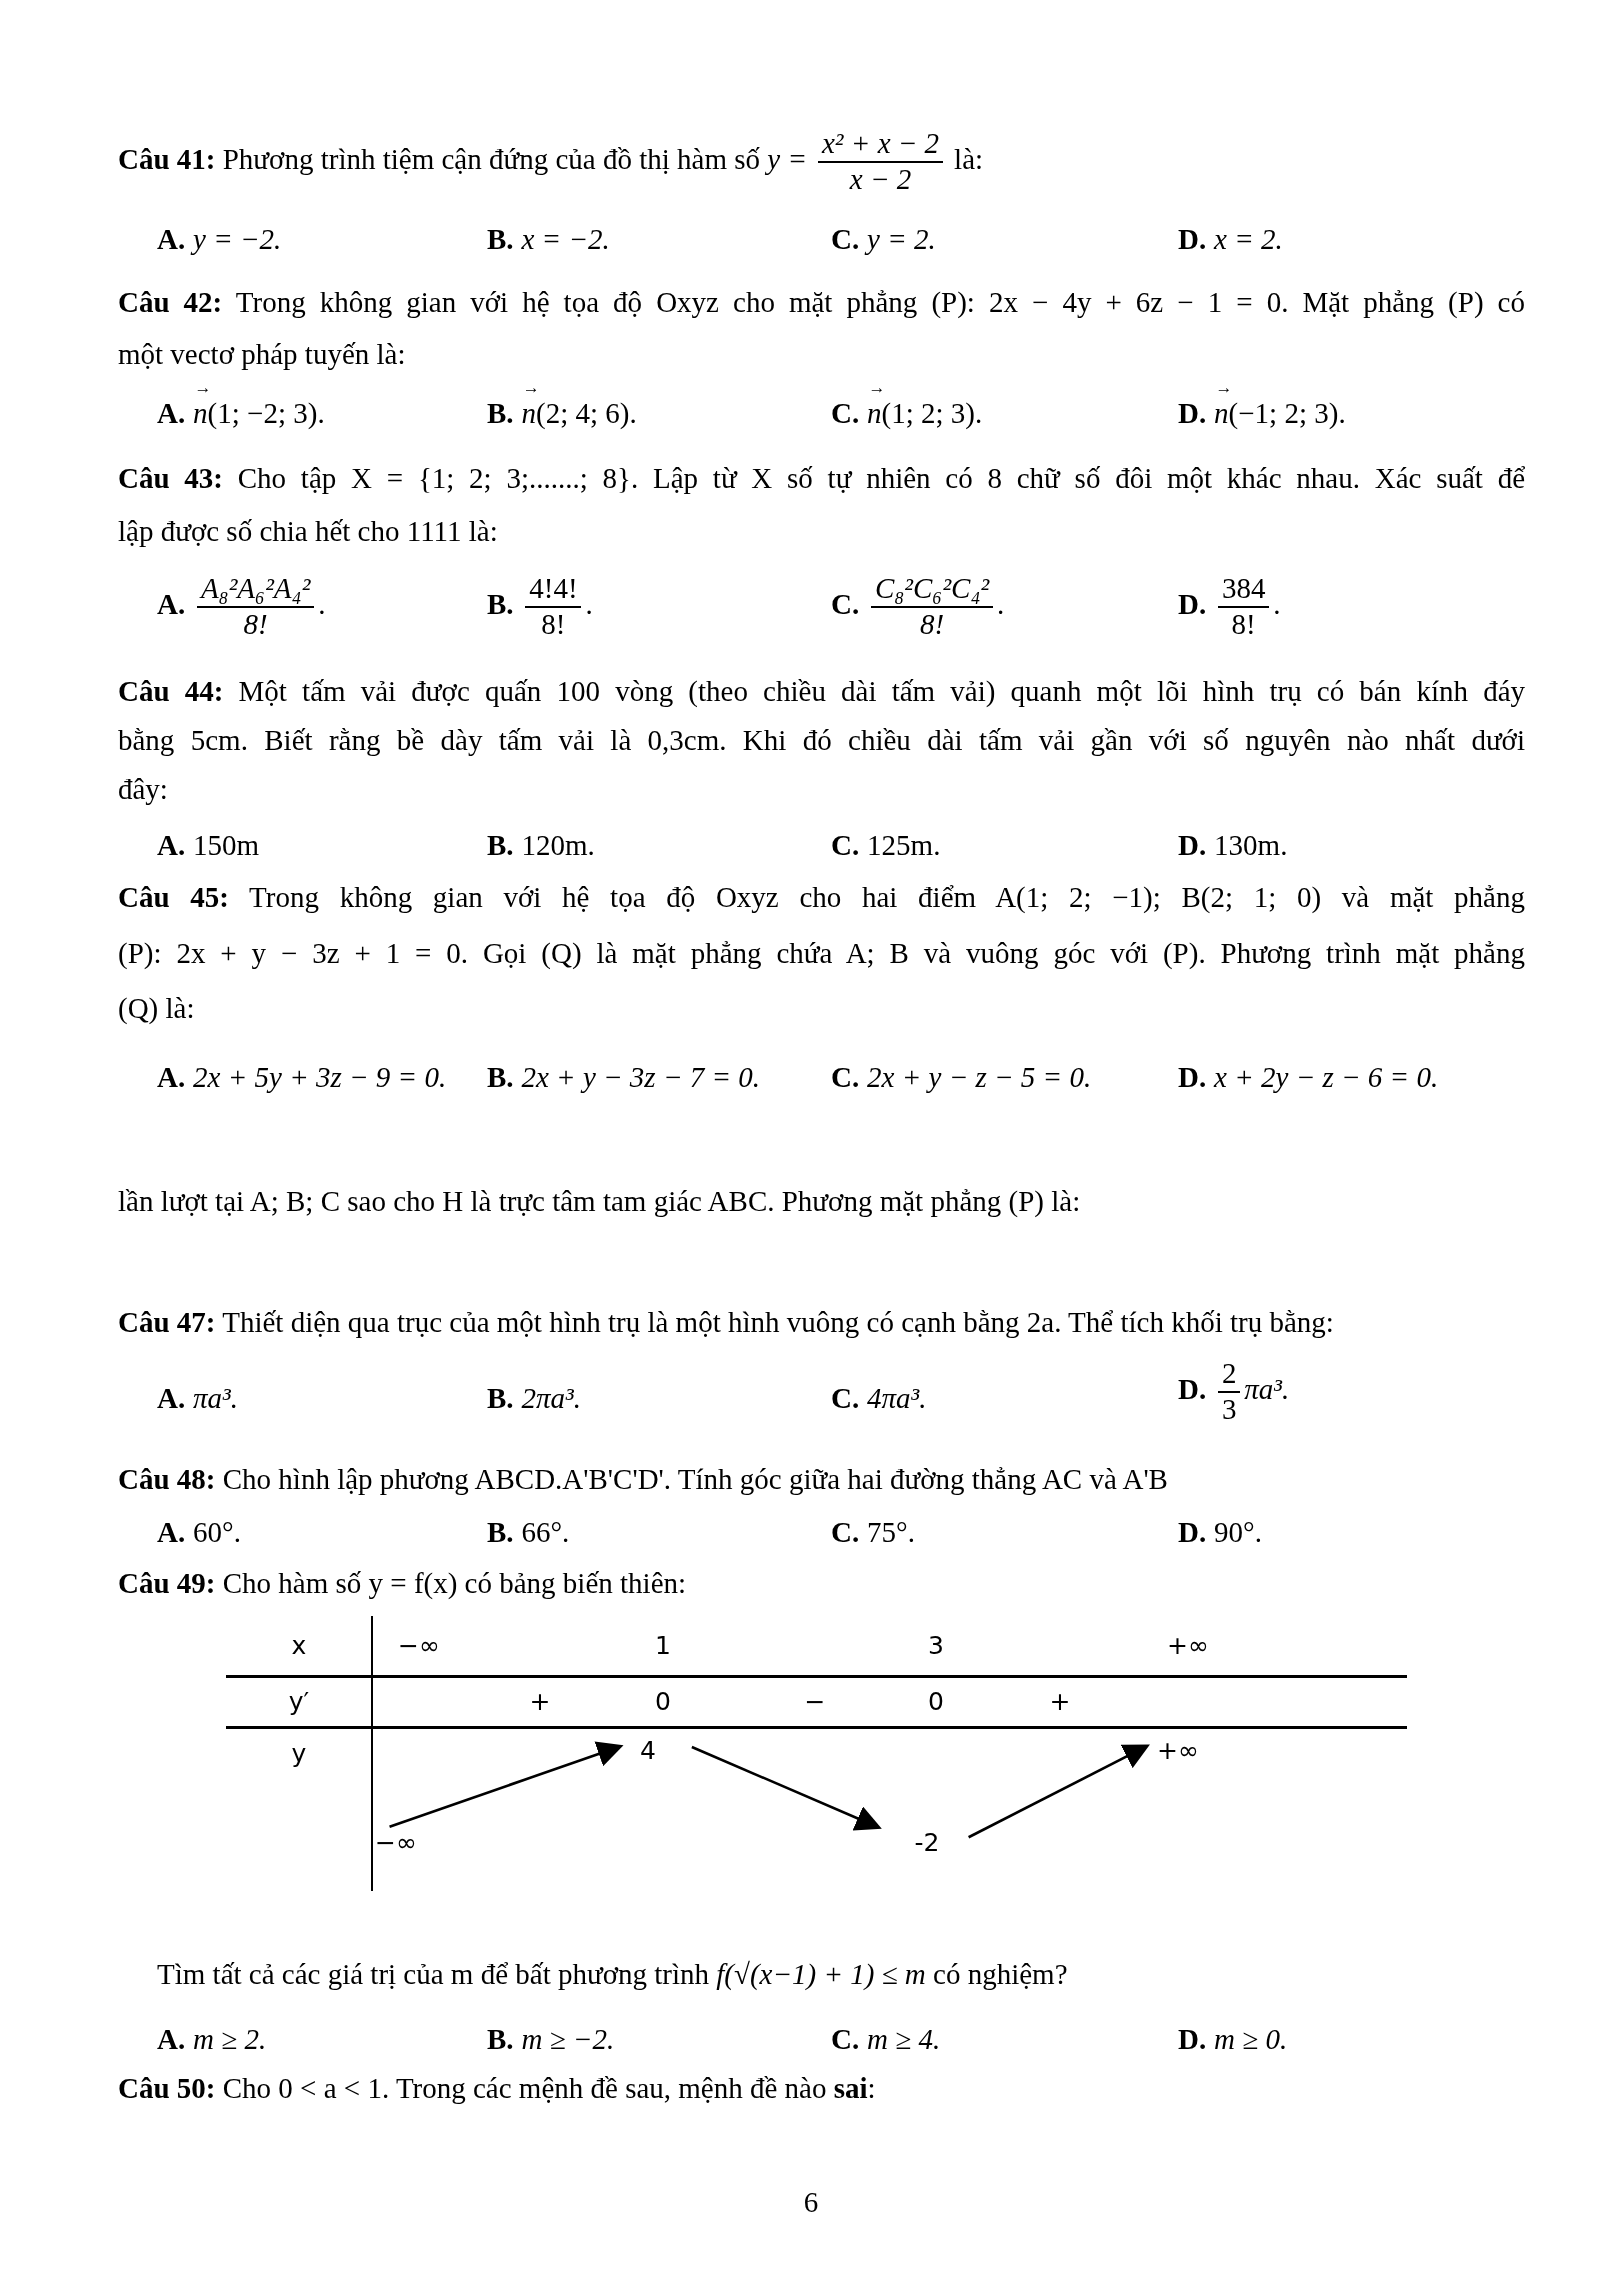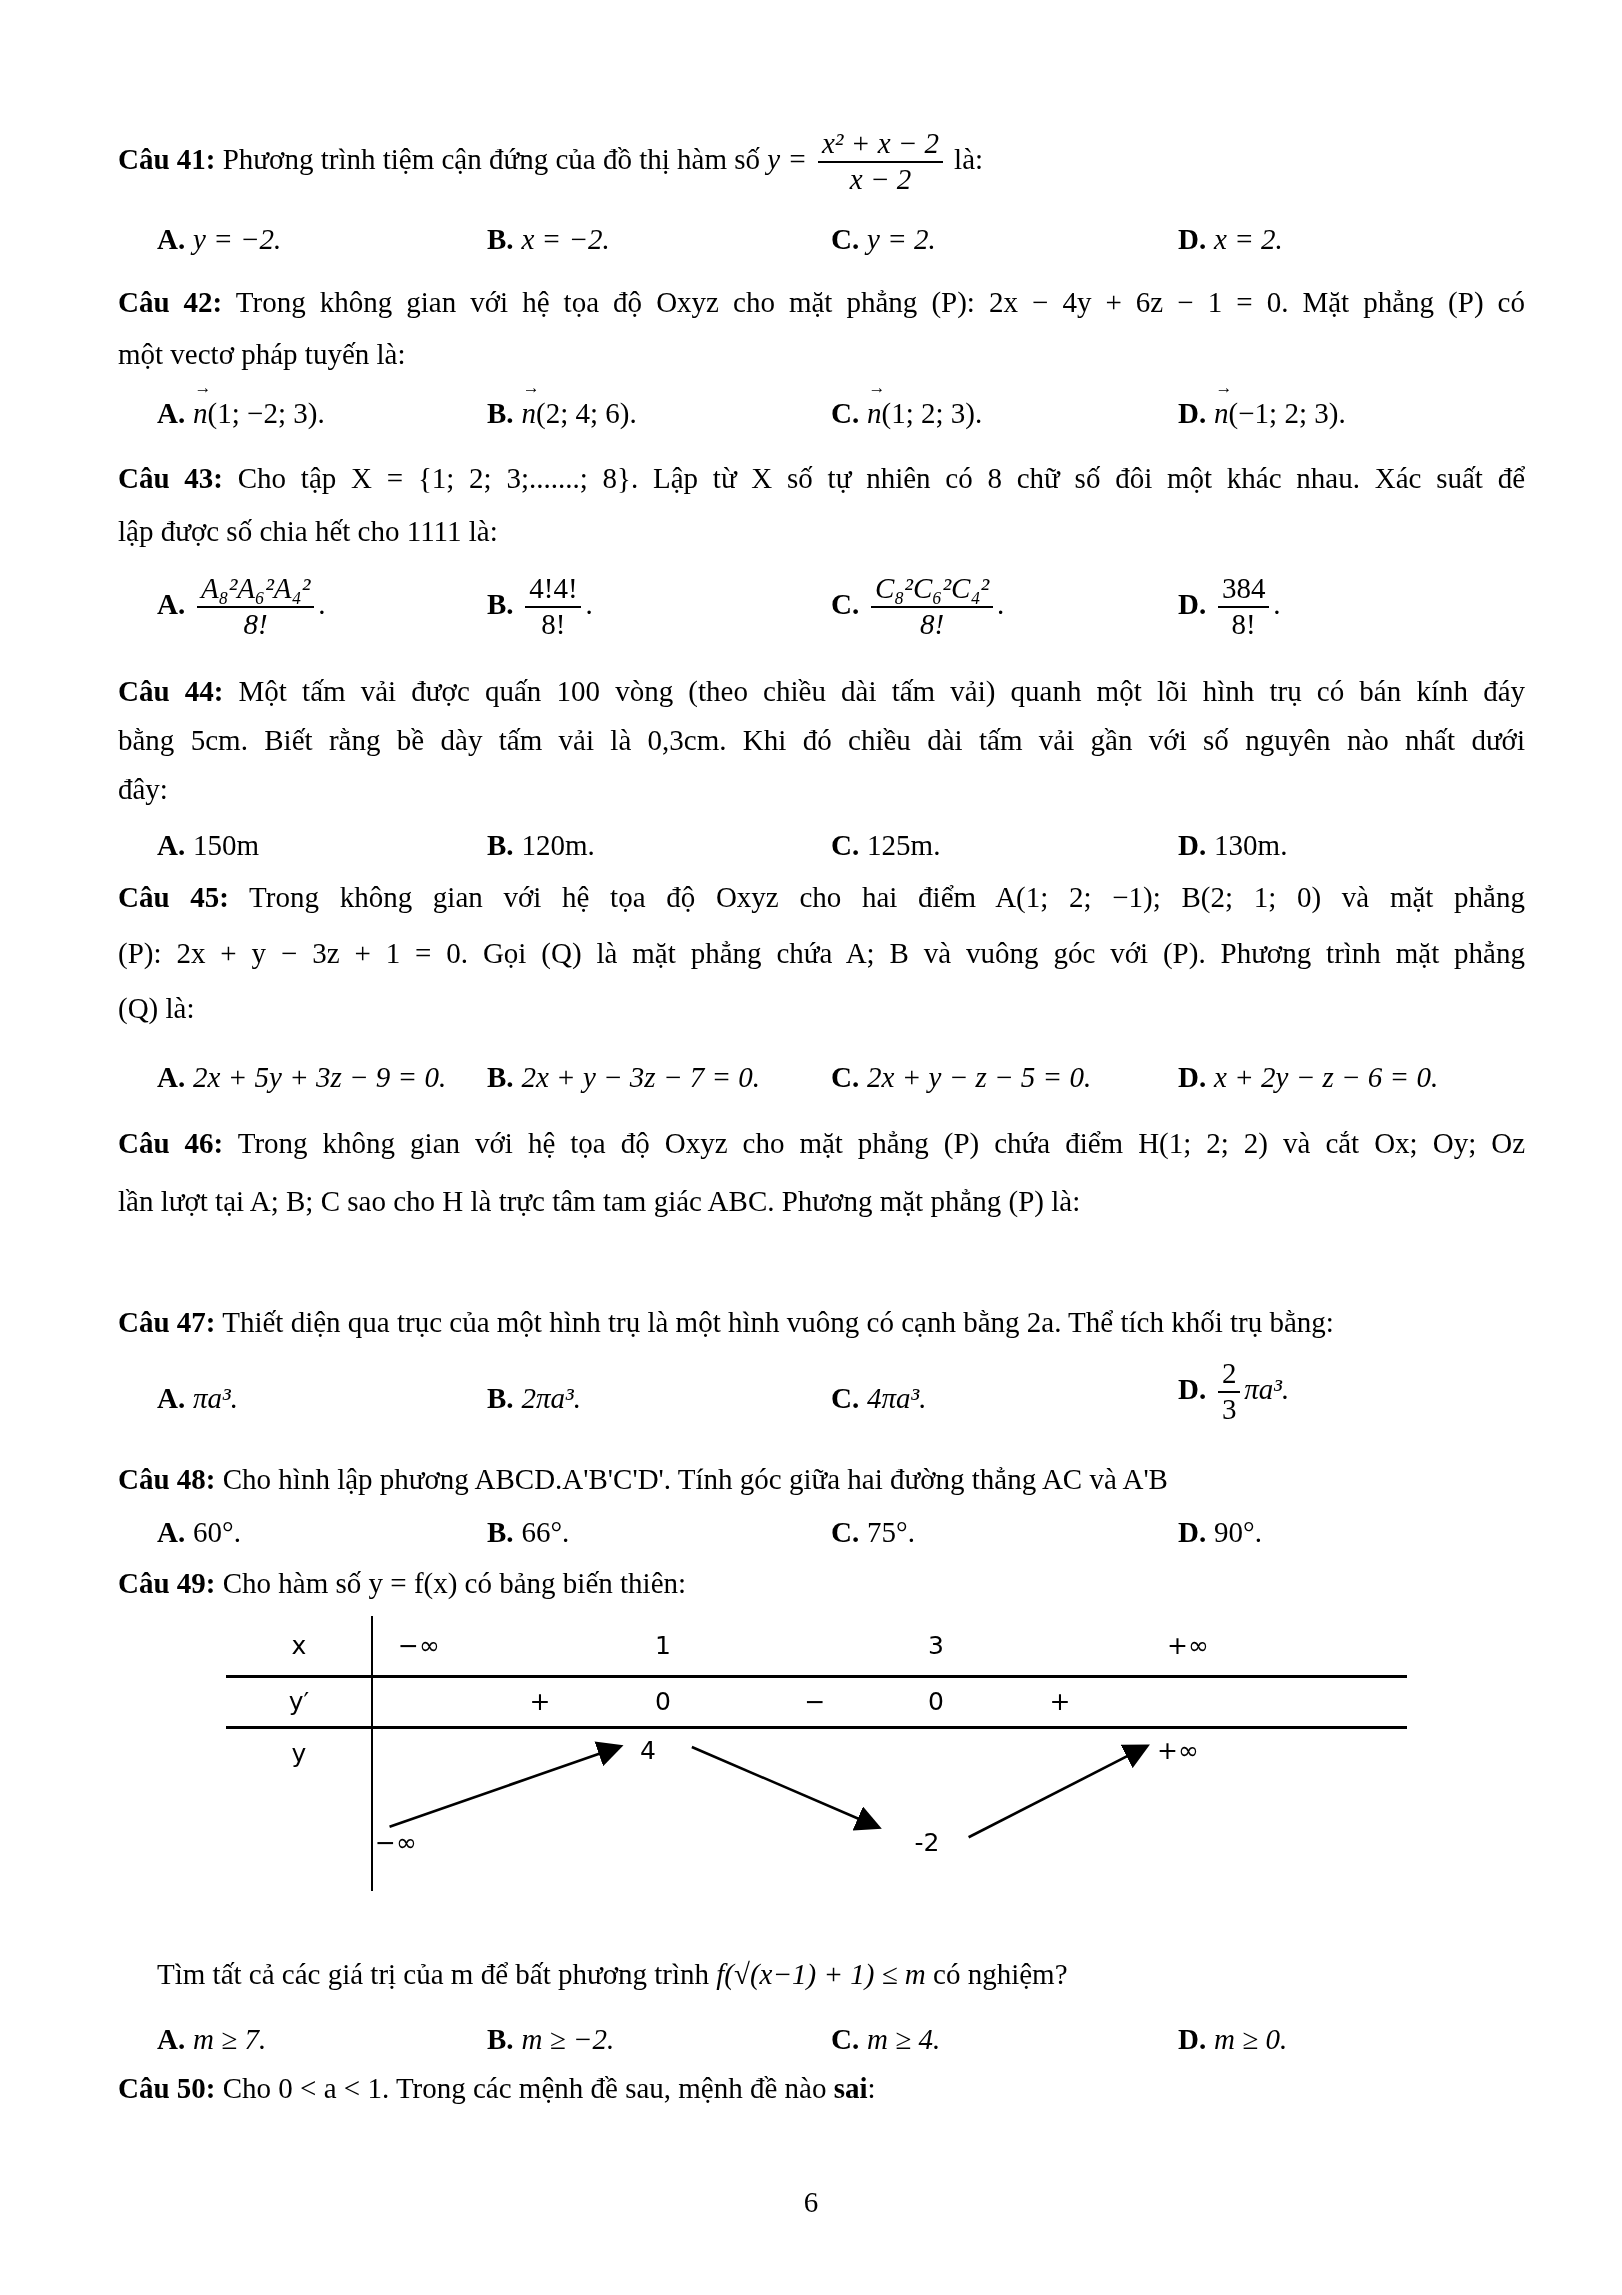--- a/index.html
+++ b/index.html
@@ -118,24 +118,20 @@
   <div class="line" style="top:991px;">
     <span>(Q) là:</span>
   </div>
   <div class="opts" style="top:1060px;">
     <div class="opt" style="left:0px;"><span class="lbl">A.</span><span class="m">2x + 5y + 3z − 9 = 0.</span></div>
     <div class="opt" style="left:330px;"><span class="lbl">B.</span><span class="m">2x + y − 3z − 7 = 0.</span></div>
     <div class="opt" style="left:674px;"><span class="lbl">C.</span><span class="m">2x + y − z − 5 = 0.</span></div>
     <div class="opt" style="left:1021px;"><span class="lbl">D.</span><span class="m">x + 2y − z − 6 = 0.</span></div>
   </div>
 
-  <div class="line justify" style="top:1126px;">
-    <span class="q-label">Câu 46:</span>
-    <span>Trong không gian với hệ tọa độ Oxyz cho mặt phẳng (P) chứa điểm H(1; 2; 2) và cắt Ox; Oy; Oz</span>
-  </div>
   <div class="line" style="top:1184px;">
     <span>lần lượt tại A; B; C sao cho H là trực tâm tam giác ABC. Phương mặt phẳng (P) là:</span>
   </div>
 
   <div class="line" style="top:1305px;">
     <span class="q-label">Câu 47:</span>
     <span>Thiết diện qua trục của một hình trụ là một hình vuông có cạnh bằng 2a. Thể tích khối trụ bằng:</span>
   </div>
   <div class="opts" style="top:1381px;">
     <div class="opt" style="left:0px;"><span class="lbl">A.</span><span class="m">πa³.</span></div>
@@ -199,21 +195,21 @@
       <line x1="1135" y1="338" x2="1405" y2="200" stroke="#000" stroke-width="4" marker-end="url(#ah)"></line>
     </svg>
   </div>
 
   <div class="line" style="left:157px; top:1957px;">
     <span>Tìm tất cả các giá trị của m để bất phương trình</span>
     <span class="m">f(√(x−1) + 1) ≤ m</span>
     <span>có nghiệm?</span>
   </div>
   <div class="opts" style="top:2022px;">
-    <div class="opt" style="left:0px;"><span class="lbl">A.</span><span class="m">m ≥ 7.</span></div>
+    <div class="opt" style="left:0px;"><span class="lbl">A.</span><span class="m">m ≥ 2.</span></div>
     <div class="opt" style="left:330px;"><span class="lbl">B.</span><span class="m">m ≥ −2.</span></div>
     <div class="opt" style="left:674px;"><span class="lbl">C.</span><span class="m">m ≥ 4.</span></div>
     <div class="opt" style="left:1021px;"><span class="lbl">D.</span><span class="m">m ≥ 0.</span></div>
   </div>
 
   <div class="line" style="top:2071px;">
     <span class="q-label">Câu 50:</span>
     <span>Cho 0 &lt; a &lt; 1. Trong các mệnh đề sau, mệnh đề nào</span>
     <b>sai</b><span>:</span>
   </div>

